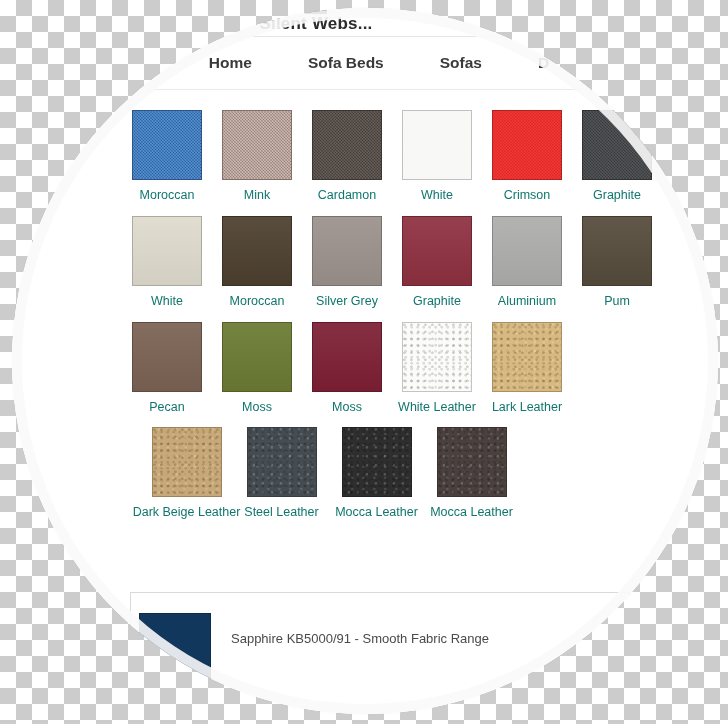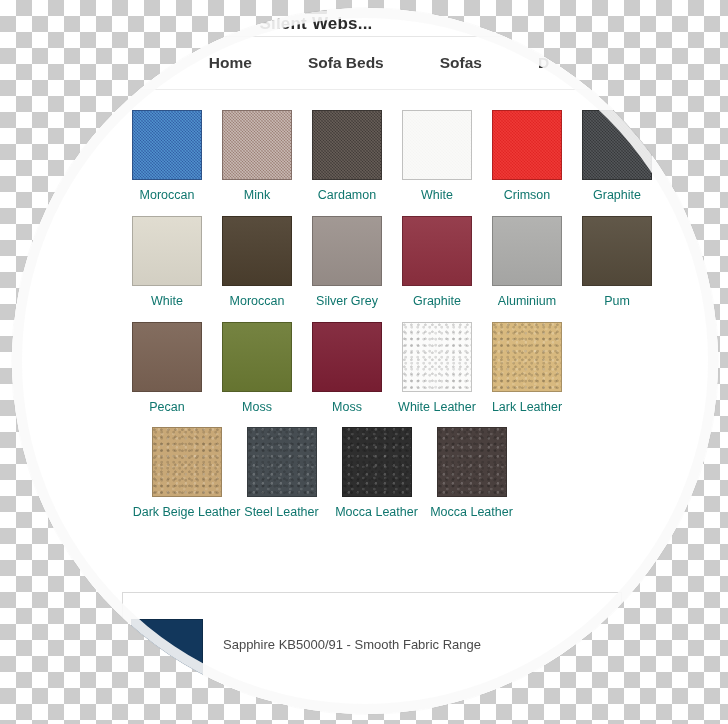--- a/index.html
+++ b/index.html
@@ -172,31 +172,31 @@
     line-height: 1.1;
   }
 
   
   .row-leather .swatch-cell { flex: 0 0 95px; width: 95px; }
   .row-leather { margin-left: 17px; }
 
   
   #caption-bar {
     position: absolute;
-    left: 122px;
+    left: 130px;
     top: 592px;
     width: 500px;
     height: 100px;
     border: 1px solid #d9d9d9;
     border-bottom: none;
     background: #ffffff;
     box-sizing: border-box;
     display: flex;
     align-items: flex-start;
-    padding: 26px 0 0 8px;
+    padding: 20px 0 0 8px;
   }
   #caption-chip {
     width: 72px;
     height: 74px;
     background: #12375c;
     flex: 0 0 72px;
     border: 1px solid rgba(0,0,0,0.2);
     box-sizing: border-box;
   }
   #caption-text {

